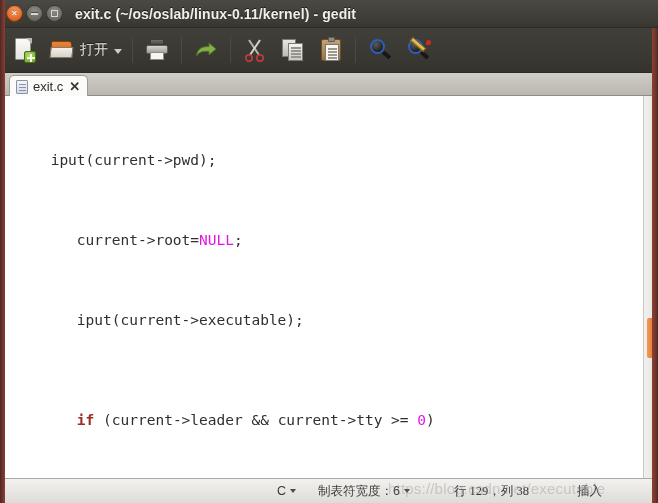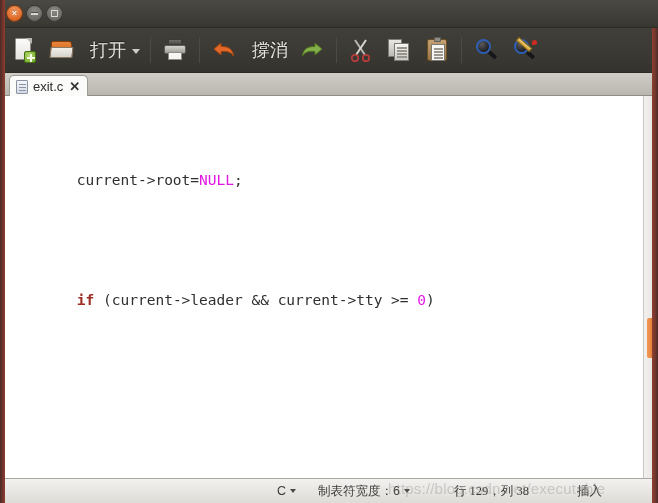--- a/index.html
+++ b/index.html
@@ -77,24 +77,23 @@
     width: 647px; height: 45px;
     background: linear-gradient(to bottom, #403f3a 0%, #3b3a35 50%, #34332e 100%);
     display: flex; align-items: center;
     border-bottom: 1px solid #2b2a26;
   }
   .tb-item {
     height: 40px; display: flex; align-items: center;
     padding: 0 5px; gap: 4px;
   }
   .tb-label {
-    color: #e8e5de; font-size: 18px;
+    color: #e8e5de; font-size: 14px;
     text-shadow: 0 -1px 0 rgba(0,0,0,.55);
     white-space: nowrap;
-    margin-left: 10px;
   }
   .tb-sep {
     width: 1px; height: 26px;
     background: #2c2b27;
     border-right: 1px solid #4b4a44;
     margin: 0 5px;
   }
   .tb-arrow {
     width: 0; height: 0;
     border-left: 4px solid transparent;
@@ -359,20 +358,21 @@
       <div class="wb wb-close">
         <span>×</span>
       </div>
       <div class="wb wb-min">
         <span class="glyph"></span>
       </div>
       <div class="wb wb-max">
         <span class="glyph"></span>
       </div>
     </div>
+    <div class="title-text">exit.c (~/os/oslab/linux-0.11/kernel) - gedit</div>
   </div>
 
   <div class="toolbar">
 
     <div class="tb-item">
       <span class="ico ico-new">
         <span class="page"></span>
           <span class="fold"></span>
           <span class="plus"></span>
       </span>
@@ -393,28 +393,20 @@
     <div class="tb-item">
       <span class="ico ico-print">
         <span class="top"></span>
           <span class="mid"></span>
           <span class="paper"></span>
       </span>
     </div>
 
     <div class="tb-sep"></div>
 
-    <div class="tb-item">
-      <span class="ico ico-undo">
-        <svg width="24" height="22" viewBox="0 0 24 22">
-          <path d="M9 4 L2 10 L9 16 L9 12.5 C15 11.8 19 13 21.5 17 C21 10 16 7.2 9 7.6 Z" fill="#e2692a" stroke="#a8450f" stroke-width="1"></path>
-        </svg>
-      </span>
-      <span class="tb-label">撐消</span>
-    </div>
 
     <div class="tb-item">
       <span class="ico ico-redo">
         <svg width="24" height="22" viewBox="0 0 24 22">
           <path d="M15 4 L22 10 L15 16 L15 12.5 C9 11.8 5 13 2.5 17 C3 10 8 7.2 15 7.6 Z" fill="#84b04a" stroke="#4f7222" stroke-width="1"></path>
         </svg>
       </span>
     </div>
 
     <div class="tb-sep"></div>
@@ -482,23 +474,25 @@
           <i style="top:9px"></i>
       </span>
       <span class="tab-title">exit.c</span>
       <span class="tab-close">✕</span>
     </div>
   </div>
 
   <div class="editor-wrap">
     <div class="code">
 
+      <div class="ln"><span>     iput(current-&gt;pwd);</span></div>
 
       <div class="ln"><span>        current-&gt;root=</span><span class="num">NULL</span><span>;</span></div>
 
+      <div class="ln"><span>        iput(current-&gt;executable);</span></div>
 
 
       <div class="ln"><span>        </span><span class="kw">if</span><span> (current-&gt;leader &amp;&amp; current-&gt;tty &gt;= </span><span class="num">0</span><span>)</span></div>
 
       
 
       
 
       
 

